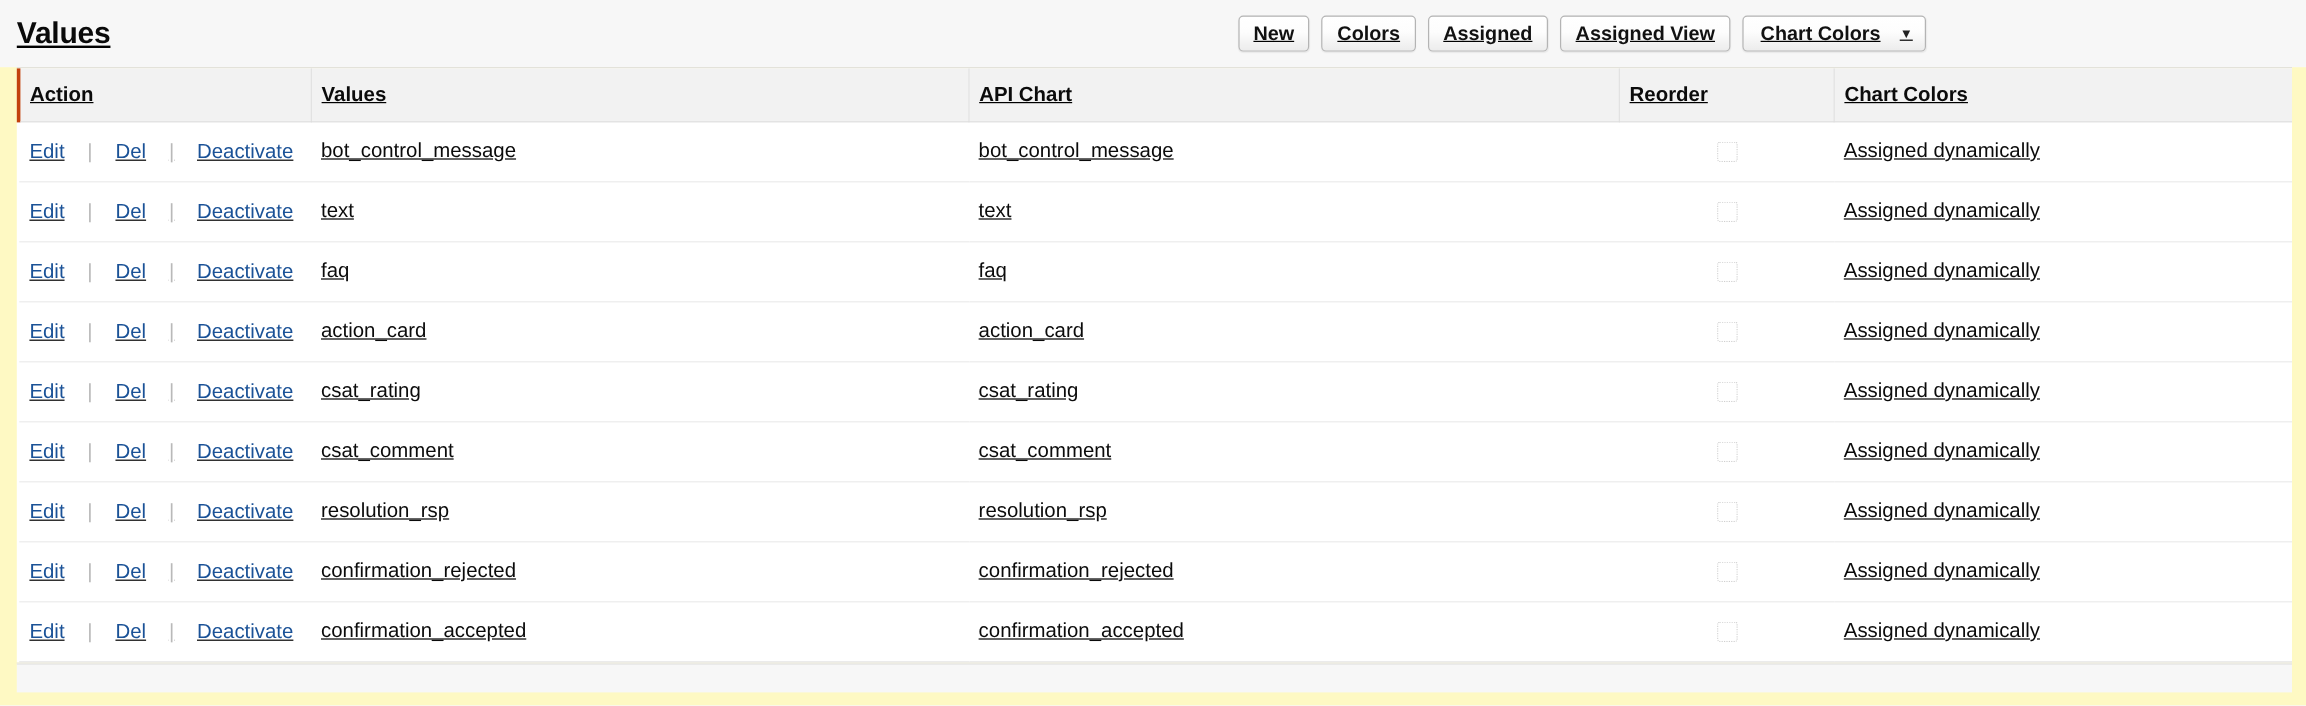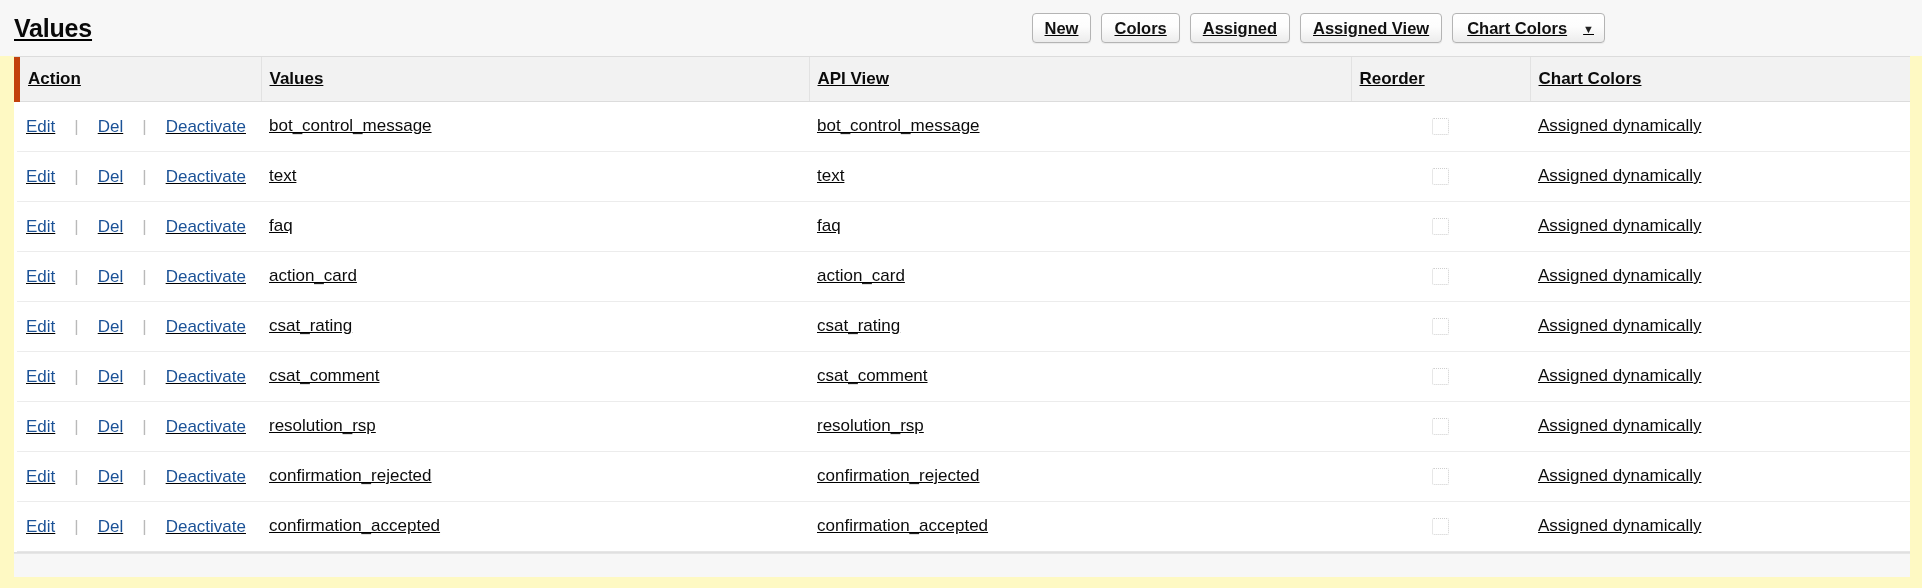--- a/index.html
+++ b/index.html
@@ -95,21 +95,21 @@
     border-right: 1px solid #e2e2e2;
     text-align: left;
     font-size: 17px;
     font-weight: bold;
     color: #0b0b0b;
     padding: 12px 0 11px 8px;
     height: 44px;
     vertical-align: middle;
   }
   table.values-table thead th:last-child { border-right: none; }
-  table.values-table thead th.th-first { border-left: 6px solid #c2410c; }
+  table.values-table thead th.th-first { border-left: 3px solid #c2410c; }
 
   table.values-table tbody td {
     border-bottom: 1px solid #ececec;
     font-size: 17px;
     color: #0b0b0b;
     padding: 0 0 0 8px;
     height: 50px;
     vertical-align: middle;
     background: #ffffff;
     white-space: nowrap;
@@ -192,21 +192,21 @@
         <col class="col-action">
         <col class="col-values">
         <col class="col-api">
         <col class="col-default">
         <col class="col-chart">
       </colgroup>
       <thead>
         <tr>
           <th class="th-first">Action</th>
           <th>Values</th>
-          <th>API View</th>
+          <th>API Chart</th>
           <th>Reorder</th>
           <th>Chart Colors</th>
         </tr>
       </thead>
       <tbody id="table-body">
           <tr>
             <td>
               <div class="actions">
                 <a class="action-link">Edit</a>
                 <span class="action-sep">|</span>

